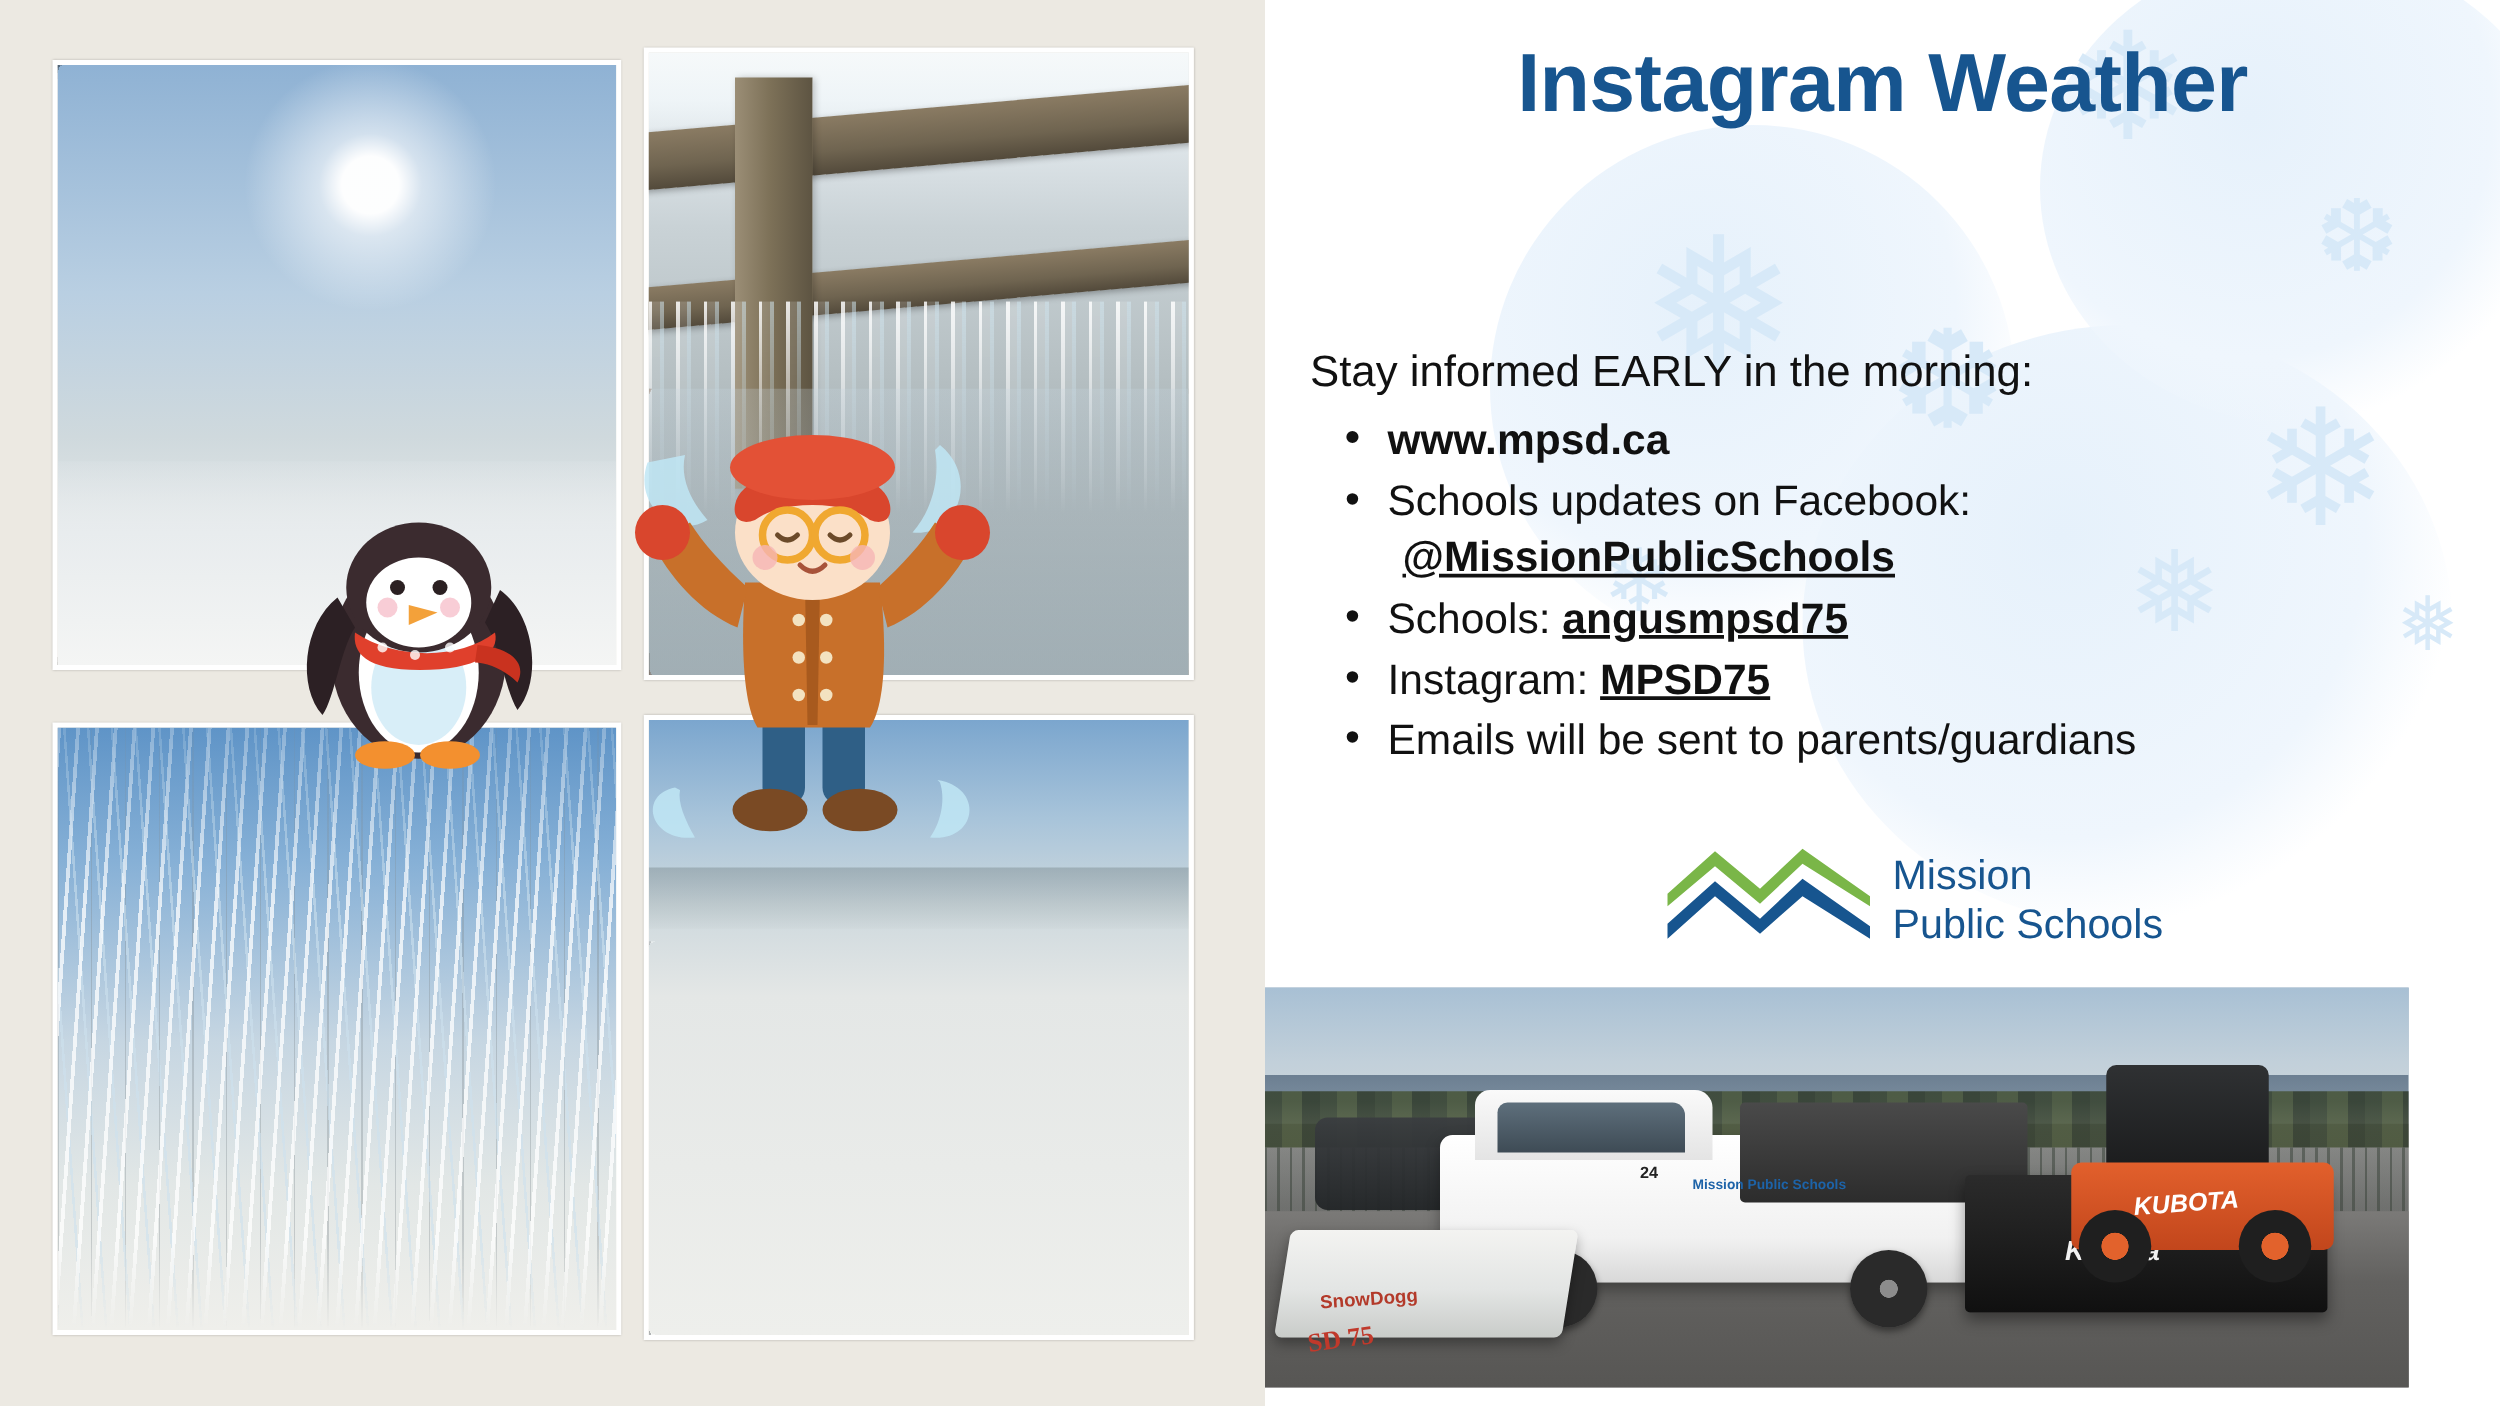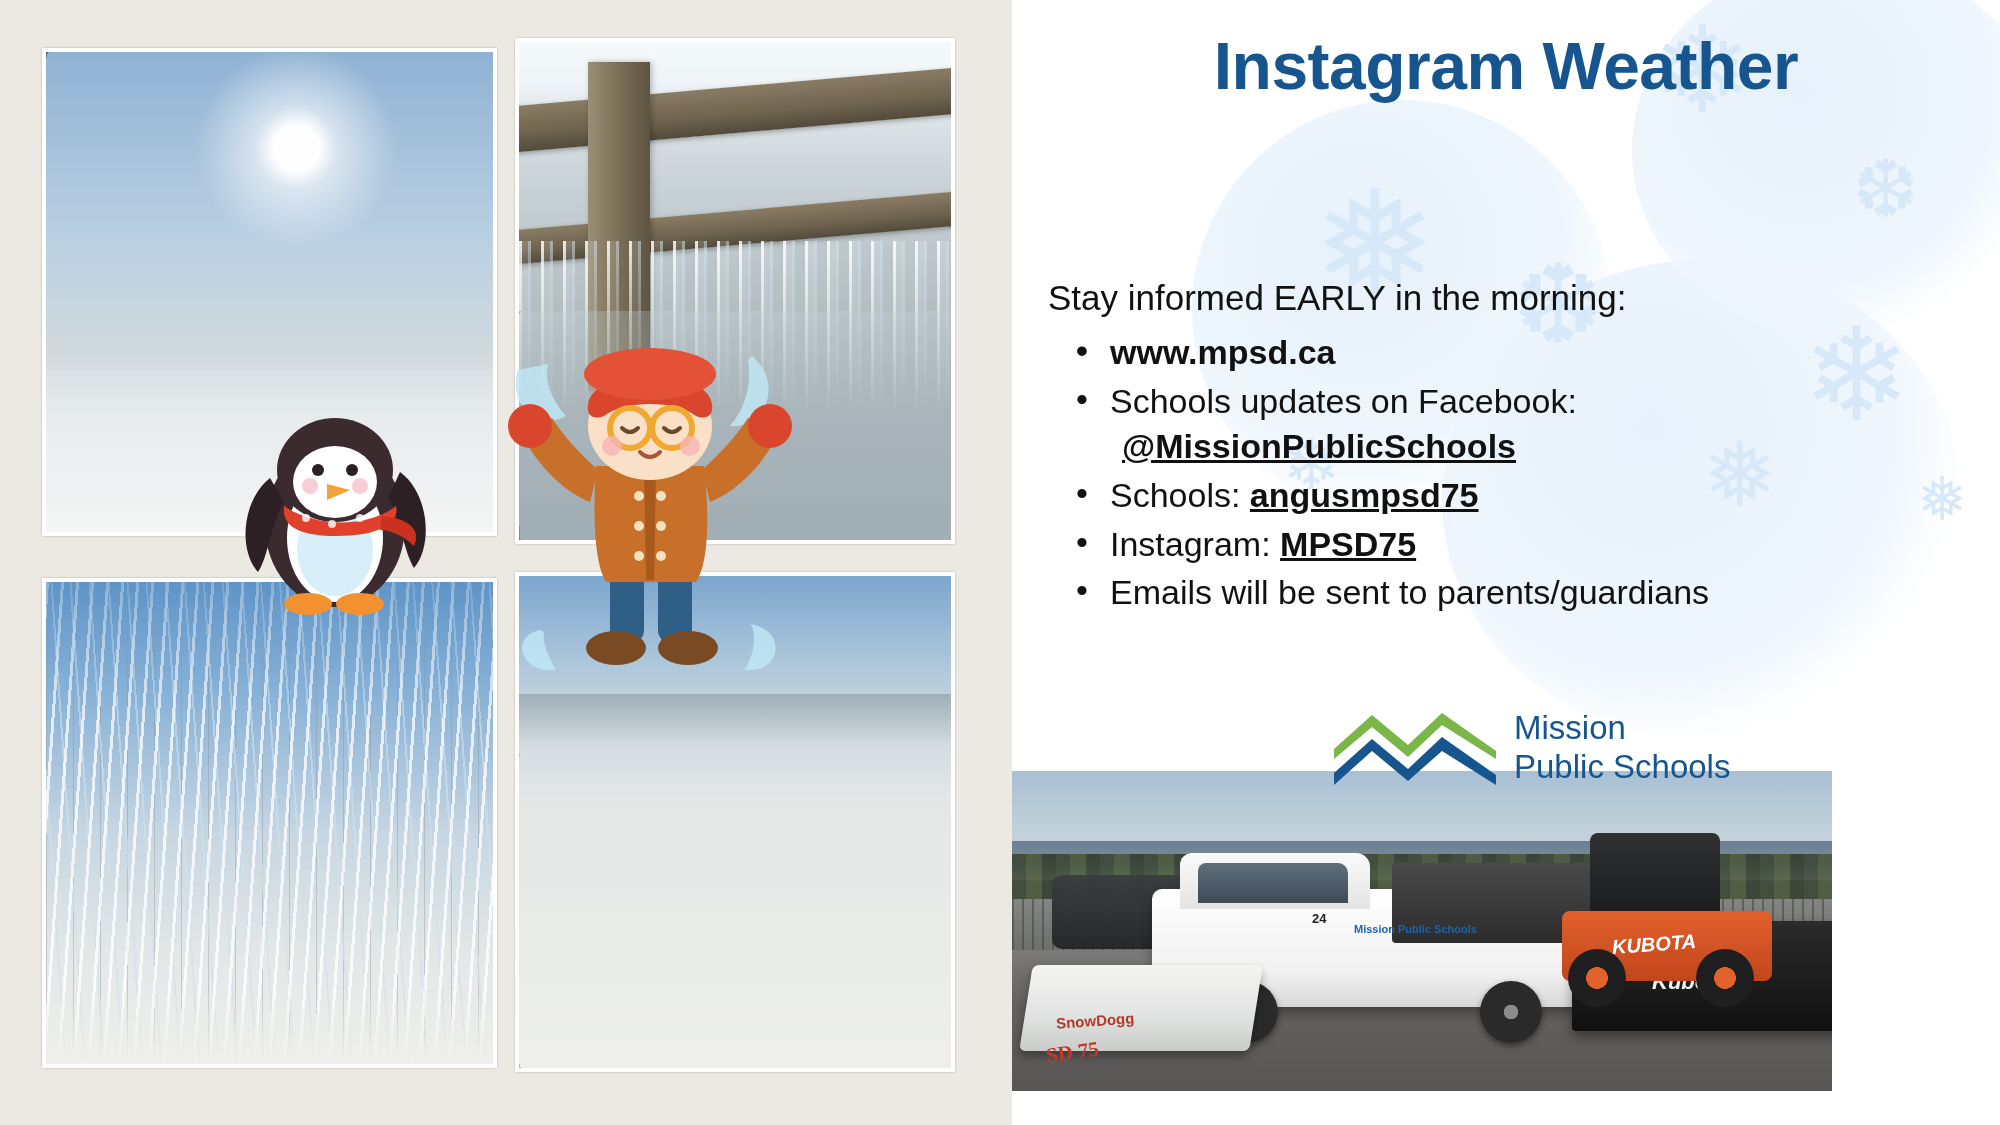--- a/index.html
+++ b/index.html
@@ -227,39 +227,39 @@
     font-size: 34px;
     color: #111111;
   }
   li.bold { font-weight: bold; }
   .u-bold { font-weight: bold; text-decoration: underline; }
   .sub-line { display: block; padding-left: 12px; }
 
   
   .logo {
     position: absolute;
-    left: 318px; top: 700px;
+    left: 318px; top: 664px;
     width: 650px; height: 95px;
     z-index: 4;
     display: flex;
-    align-items: center;
+    align-items: flex-end;
   }
   .logo-mark { width: 170px; height: 90px; flex: 0 0 auto; }
   .logo-text {
     margin-left: 14px;
     font-size: 33px;
     line-height: 1.18;
     color: #17558f;
   }
 
   
   .truck-photo {
     position: absolute;
-    left: 1012px; top: 771px;
-    width: 820px; height: 320px;
+    left: 1012px; top: 790px;
+    width: 915px; height: 320px;
     overflow: hidden;
     background: linear-gradient(180deg, #9bb2c6 0%, #b7c6d2 22%, #8d8d8c 36%, #6e6e6d 55%, #5d5c5b 100%);
   }
   .tp-sky {
     position: absolute; left: 0; right: 0; top: 0; height: 34%;
     background: linear-gradient(180deg, #a8c0d4 0%, #c2d0da 55%, #cfd6da 100%);
   }
   .tp-hills {
     position: absolute; left: 0; right: 0; top: 22%; height: 12%;
     background: linear-gradient(180deg, #6c7f92 0%, #8697a6 100%);

